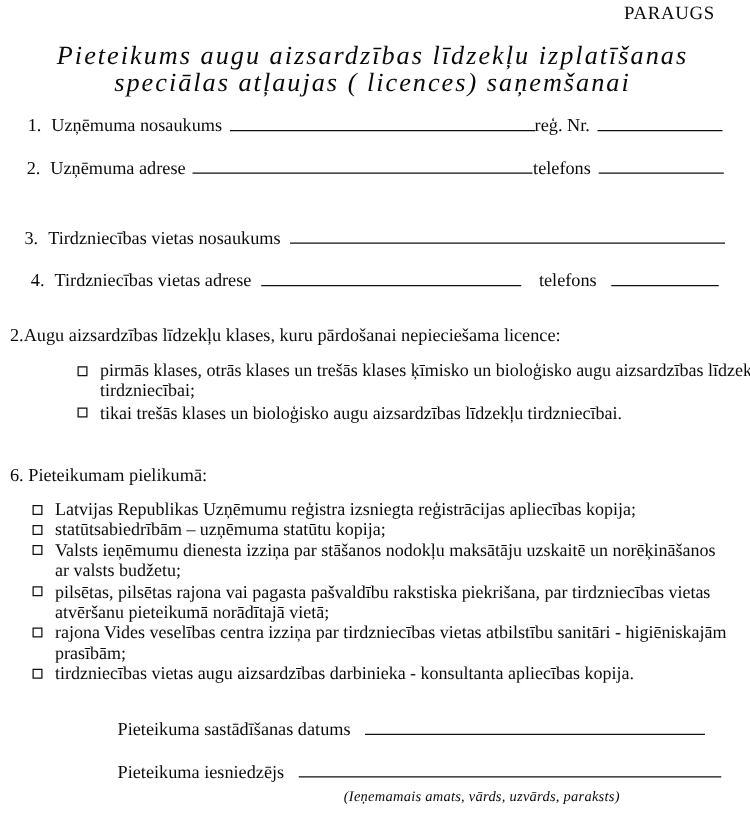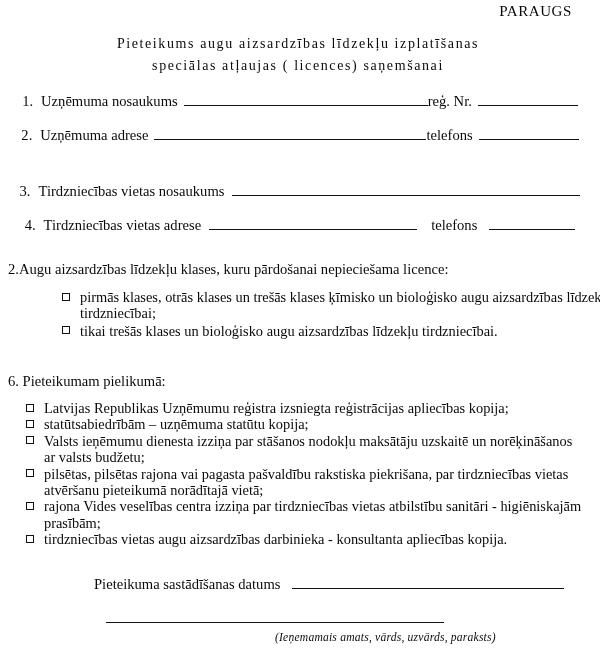--- a/index.html
+++ b/index.html
@@ -32,24 +32,25 @@
     letter-spacing: 0.6px;
     white-space: nowrap;
   }
 
   .title {
     position: absolute;
     top: 33px;
     left: 0;
     width: 596px;
     text-align: center;
-    font-size: 14px;
+    font-size: 21px;
     letter-spacing: 1.6px;
     line-height: 22px;
     white-space: nowrap;
+    font-style: italic;
   }
   .title-line-2 {
     display: block;
   }
 
   
   .field-row {
     position: absolute;
     left: 8px;
     width: 584px;
@@ -193,18 +194,18 @@
       <span class="cb-box"></span>
       <span>tirdzniecības vietas augu aizsardzības darbinieka - konsultanta apliecības kopija.</span>
     </div>
   </div>
 
   <div class="sig-row" style="top:574px;left:94px;">
     <span class="lbl">Pieteikuma sastādīšanas datums</span><span class="rule" style="width:272px;margin-left:12px;"></span>
   </div>
 
   <div class="sig-row" style="top:608px;left:94px;">
-    <span class="rule" style="width:338px;margin-left:12px;"></span>
+    <span class="lbl">Pieteikuma iesniedzējs</span><span class="rule" style="width:338px;margin-left:12px;"></span>
   </div>
 
   <div class="sig-caption" style="top:631px;left:275px;">(Ieņemamais amats, vārds, uzvārds, paraksts)</div>
 
 </div>
 
 </body></html>

